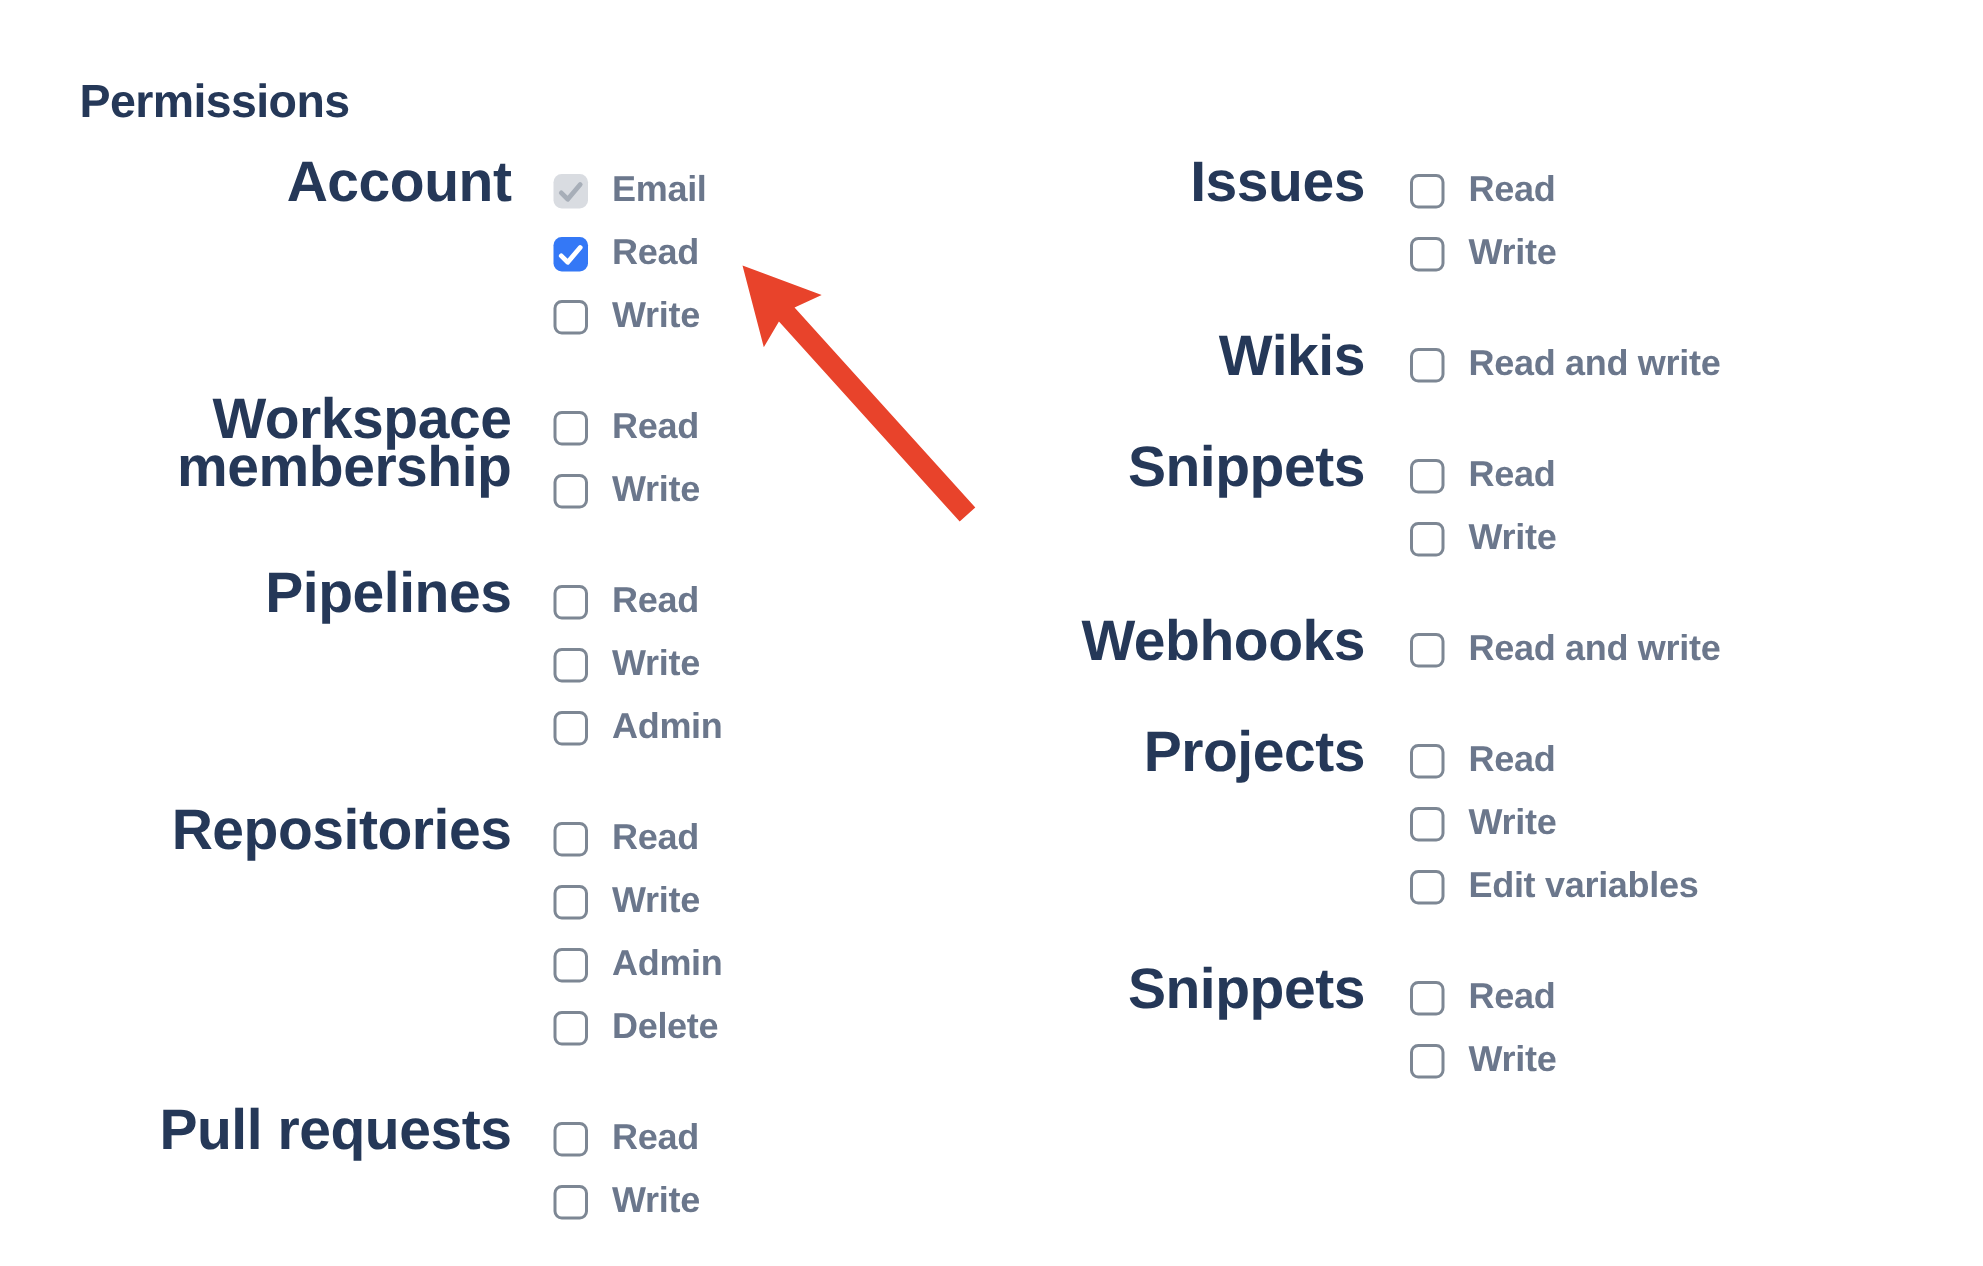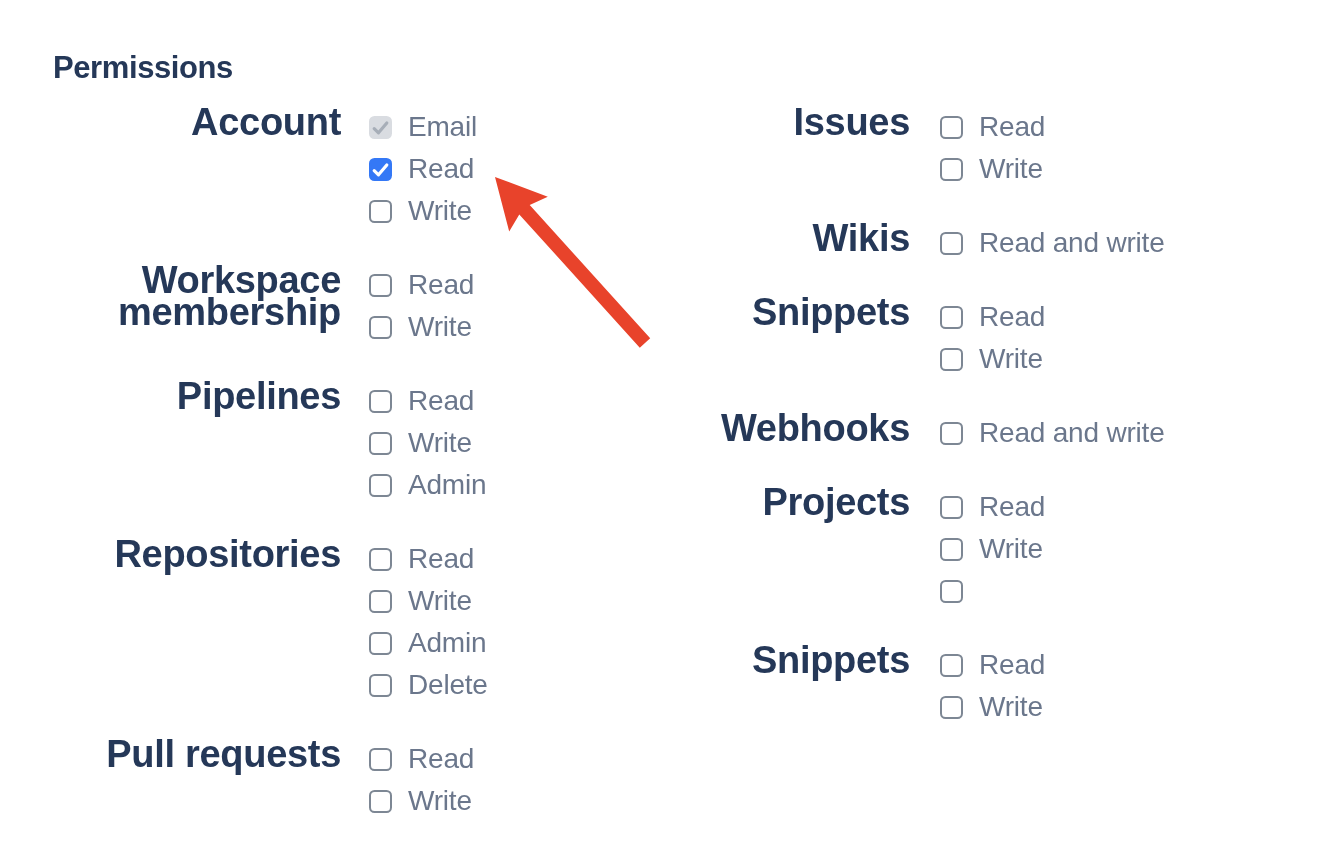--- a/index.html
+++ b/index.html
@@ -45,26 +45,27 @@
     display: inline-flex;
     align-items: center;
     justify-content: center;
     cursor: pointer;
   }
   .checkbox.unchecked { background: #fff; border: 2px solid var(--checkbox-border, #7D8794); }
   .checkbox.checked   { background: var(--checkbox-checked-bg, #3478F6); color: var(--checkbox-check, #fff); }
   .checkbox.checked-disabled { background: var(--checkbox-disabled-bg, #D9DCE1); color: var(--checkbox-disabled-check, #A7AEB8); cursor: default; }
   .checkbox svg { width: 23px; height: 23px; display: block; }
   .option-label {
-    font-size: 28px;
+    font-size: 24px;
     line-height: 42px;
     letter-spacing: -0.2px;
     color: var(--option-text, #6B778C);
     cursor: pointer;
     white-space: nowrap;
+    font-weight: bold;
   }
   .arrow-annotation {
     position: absolute;
     left: 480px; top: 165px;
     width: 181px; height: 196px;
     pointer-events: none;
   }
   .arrow-annotation path { fill: var(--arrow, #E8432B); }
 </style>
 </head>
@@ -216,20 +217,21 @@
               <div class="row">
                 <span class="checkbox unchecked"></span>
                 <label class="option-label">Read</label>
               </div>
               <div class="row">
                 <span class="checkbox unchecked"></span>
                 <label class="option-label">Write</label>
               </div>
               <div class="row">
                 <span class="checkbox unchecked"></span>
+                <label class="option-label">Edit variables</label>
               </div>
             </div>
           </div>
           <div class="group">
             <div class="group-label">Snippets</div>
             <div class="options">
               <div class="row">
                 <span class="checkbox unchecked"></span>
                 <label class="option-label">Read</label>
               </div>

